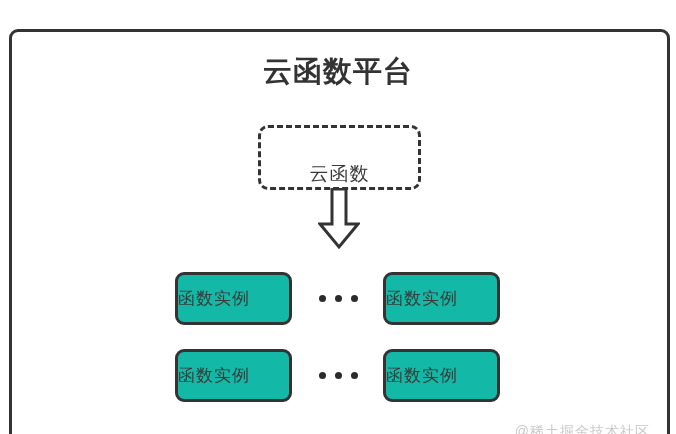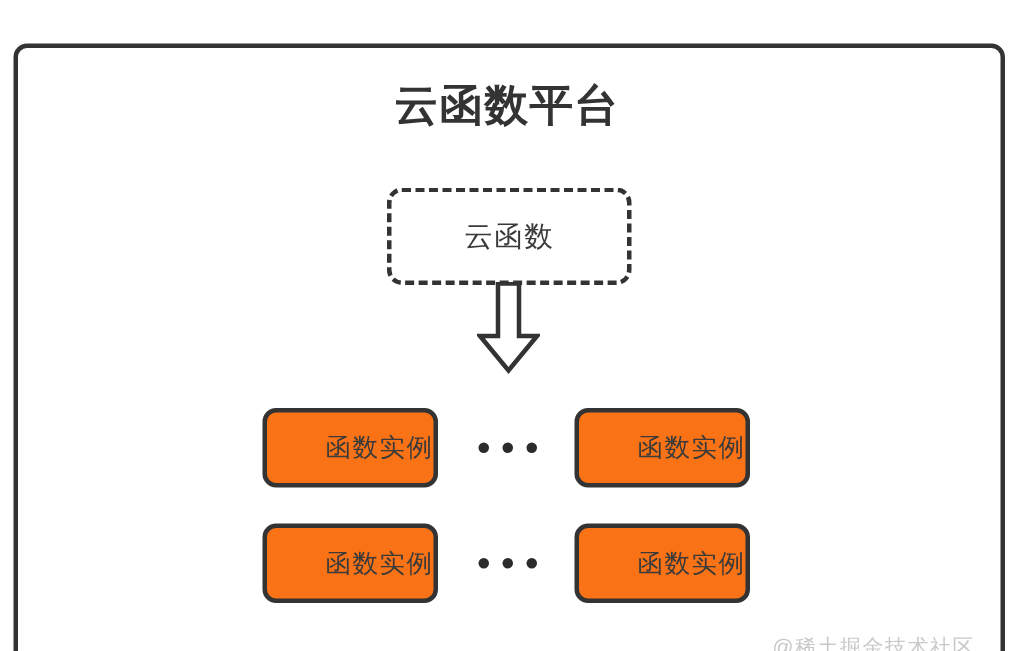--- a/index.html
+++ b/index.html
@@ -54,21 +54,21 @@
     position: absolute;
     left: 258px;
     top: 104px;
     width: 163px;
     height: 65px;
     box-sizing: border-box;
     border: 3px dashed #333333;
     border-radius: 10px;
     background: #ffffff;
     display: flex;
-    align-items: center;
+    align-items: flex-end;
     justify-content: center;
   }
   .function-box-label {
     font-size: 19px;
     color: #3a3a3a;
     letter-spacing: 1px;
   }
 
   
   .down-arrow {
@@ -90,24 +90,24 @@
   .instance-row.row-2 { top: 328px; }
 
   .instance-box {
     position: absolute;
     top: 0;
     width: 117px;
     height: 53px;
     box-sizing: border-box;
     border: 3px solid #333333;
     border-radius: 9px;
-    background: #f97316;
+    background: #14b8a6;
     display: flex;
     align-items: center;
-    justify-content: flex-end;
+    justify-content: flex-start;
   }
   .instance-box.left  { left: 175px; }
   .instance-box.right { left: 383px; }
 
   .instance-label {
     font-size: 17px;
     color: #3a3a3a;
     letter-spacing: 1px;
   }
 

